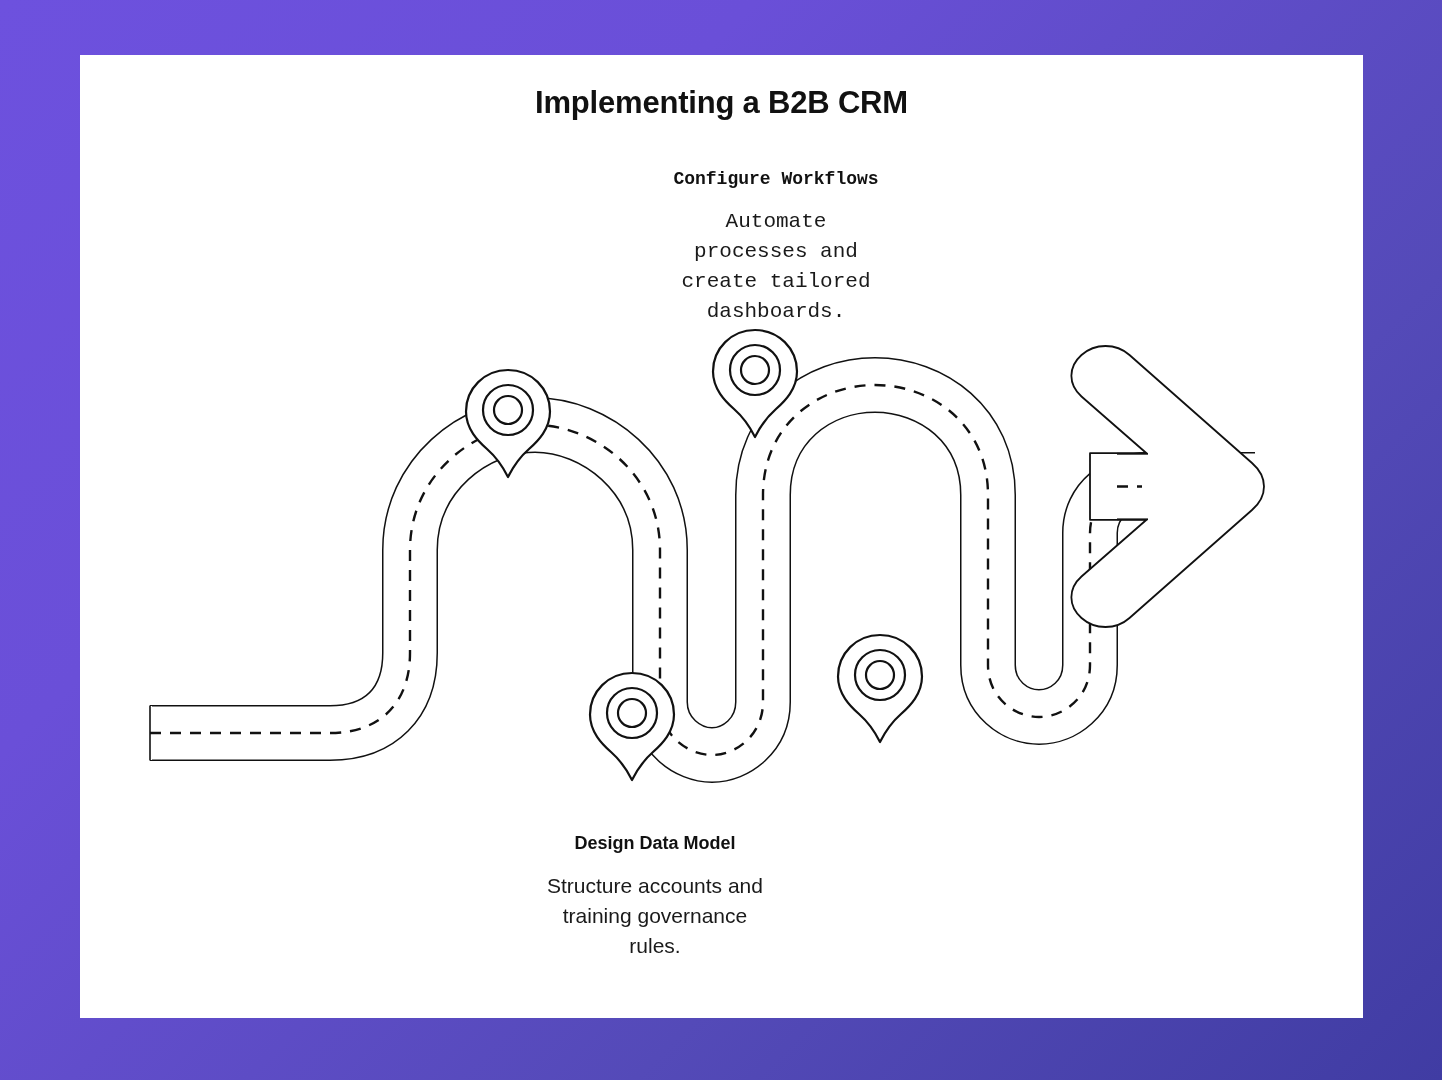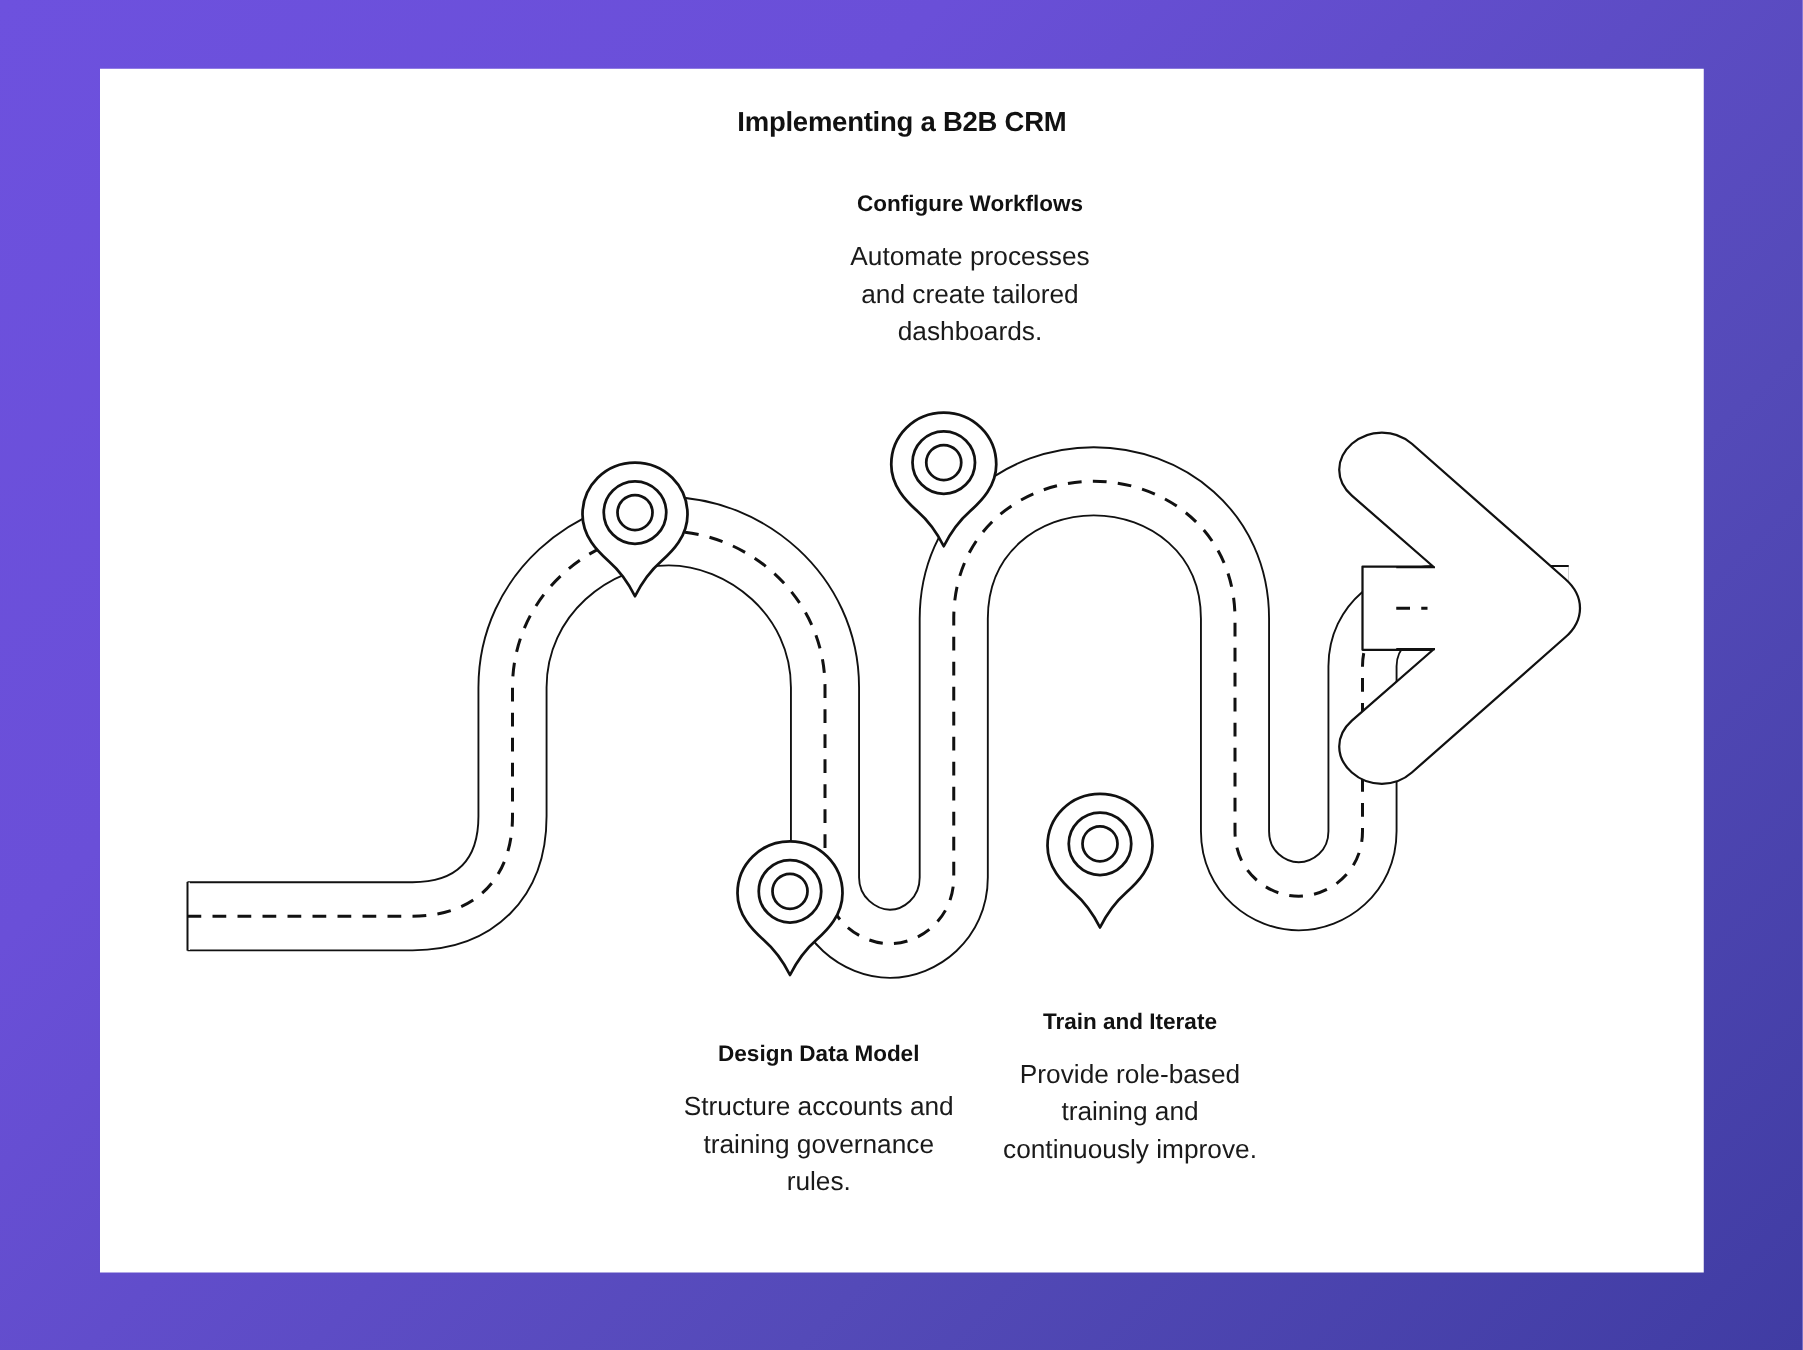--- a/index.html
+++ b/index.html
@@ -34,21 +34,21 @@
     top: 0;
     width: 1283px;
     height: 963px;
   }
   .title {
     position: absolute;
     left: 0;
     top: 30px;
     width: 1283px;
     text-align: center;
-    font-size: 22px;
+    font-size: 31px;
     font-weight: bold;
     color: #111111;
     letter-spacing: -0.2px;
   }
   .step {
     position: absolute;
     text-align: center;
   }
   .step-title {
     font-size: 18px;
@@ -59,21 +59,21 @@
   }
   .step-body {
     font-size: 21px;
     font-weight: 400;
     color: #1a1a1a;
     line-height: 1.44;
     margin: 0;
   }
   
   #step-1 { left: 343px; top: 140px; width: 212px; }
-  #step-2 { left: 590px; top: 96px; width: 212px; }
+  #step-2 { left: 590px; top: 112px; width: 212px; font-family: Liberation Mono, monospace; }
   #step-3 { left: 465px; top: 776px; width: 220px; }
   #step-4 { left: 718px; top: 750px; width: 212px; }
 </style>
 </head>
 <body>
 
 <div id="stage">
   <div id="card">
 
     <div class="title">Implementing a B2B CRM</div>
@@ -179,19 +179,15 @@
     <div class="step" id="step-2">
       <p class="step-title">Configure Workflows</p>
       <p class="step-body">Automate processes and create tailored dashboards.</p>
     </div>
 
     <div class="step" id="step-3">
       <p class="step-title">Design Data Model</p>
       <p class="step-body">Structure accounts and training governance rules.</p>
     </div>
 
-    <div class="step" id="step-4">
-      <p class="step-title">Train and Iterate</p>
-      <p class="step-body">Provide role-based training and continuously improve.</p>
-    </div>
 
   </div>
 </div>
 
 </body></html>

